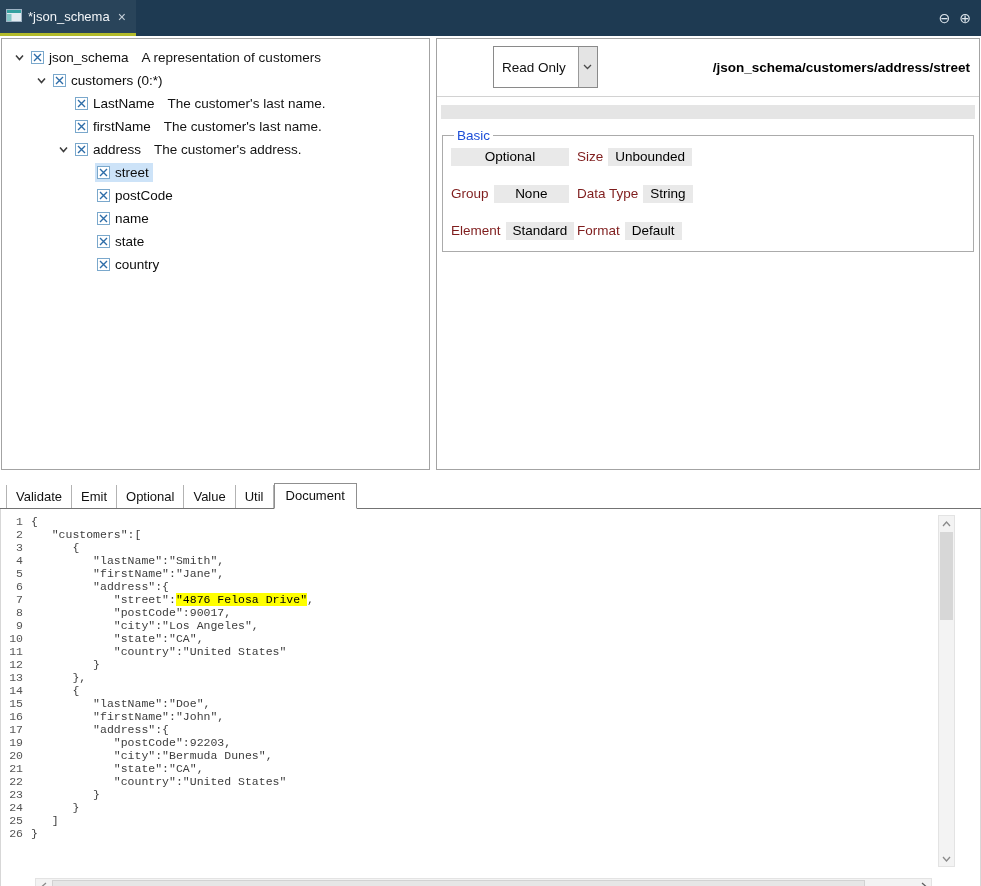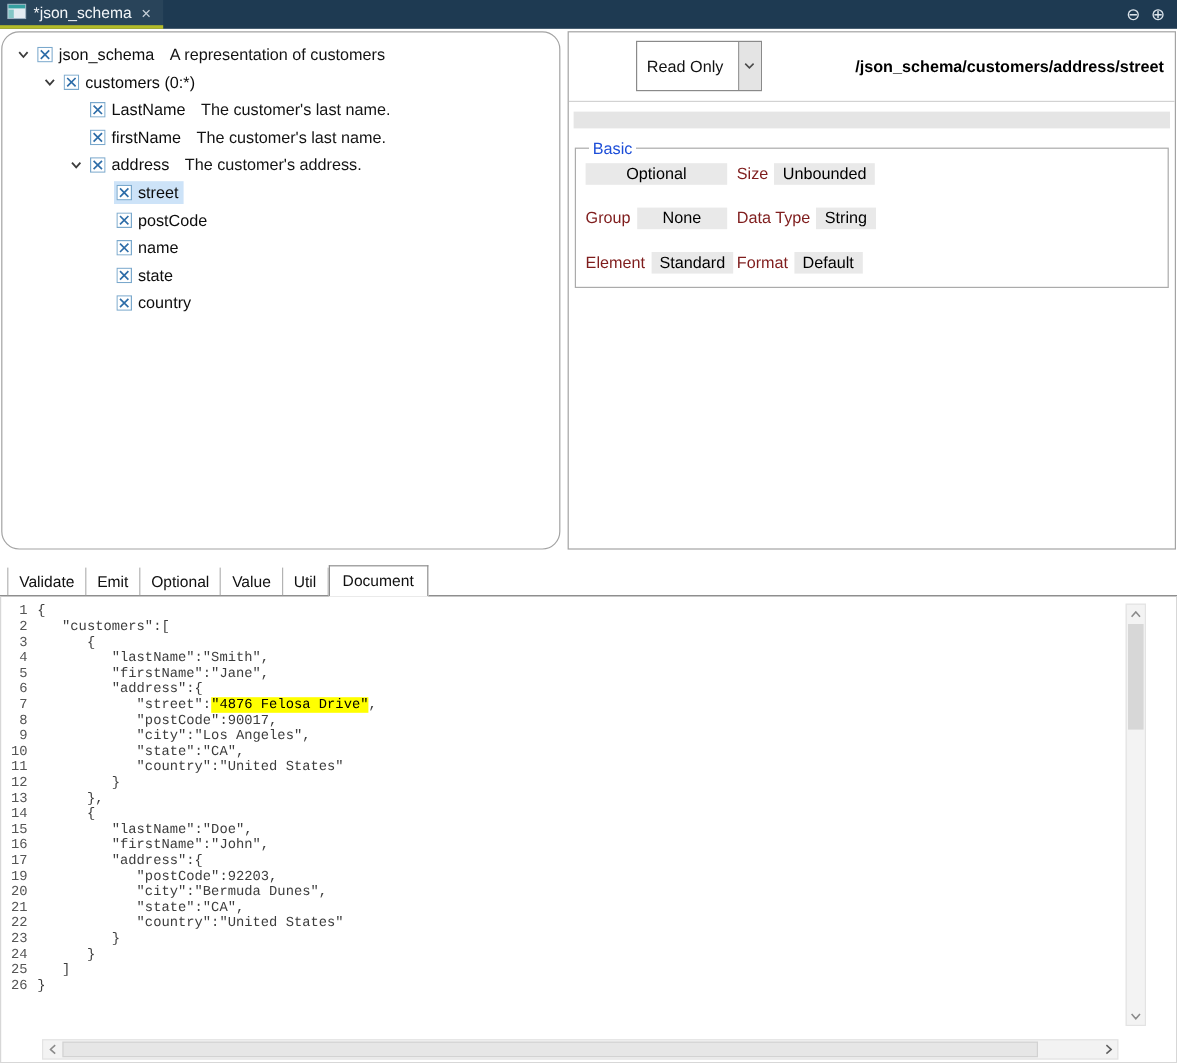--- a/index.html
+++ b/index.html
@@ -8,21 +8,21 @@
     font-family: "Liberation Sans", sans-serif;
     font-size: 13.5px;
     color: #111;
     background: #fff;
     overflow: hidden;
     position: relative;
   }
 
   
   .titlebar {
-    height: 24px;
+    height: 36px;
     background: #1e3a52;
     display: flex;
     align-items: stretch;
   }
   .doc-tab {
     display: inline-flex;
     align-items: center;
     gap: 6px;
     padding: 0 10px 0 6px;
     color: #f2f5f8;
@@ -38,21 +38,21 @@
     align-items: center;
     gap: 9px;
     padding-right: 10px;
     color: #dde5ec;
     font-size: 14px;
   }
 
   
   .upper { display: flex; gap: 6px; padding: 2px 1px; height: 436px; }
   .panel { border: 1px solid #a3a3a3; background: #fff; overflow: hidden; }
-  .tree-panel { width: 466px; padding-top: 7px; border-radius: 15px; }
+  .tree-panel { width: 429px; padding-top: 7px; }
   .detail-panel { flex: 1; }
 
   
   .tree-row { display: flex; align-items: center; height: 23px; white-space: nowrap; }
   .tw { width: 19px; flex: none; display: inline-flex; justify-content: center; align-items: center; }
   .tree-inner { display: inline-flex; align-items: center; gap: 5px; padding: 2px 4px 2px 2px; }
   .tree-inner.selected { background: #cde3f8; }
   .node-icon { width: 13px; height: 13px; flex: none; display: inline-flex; }
   .tree-label { color: #0d0d0d; }
   .tree-desc { margin-left: 9px; color: #141414; }

